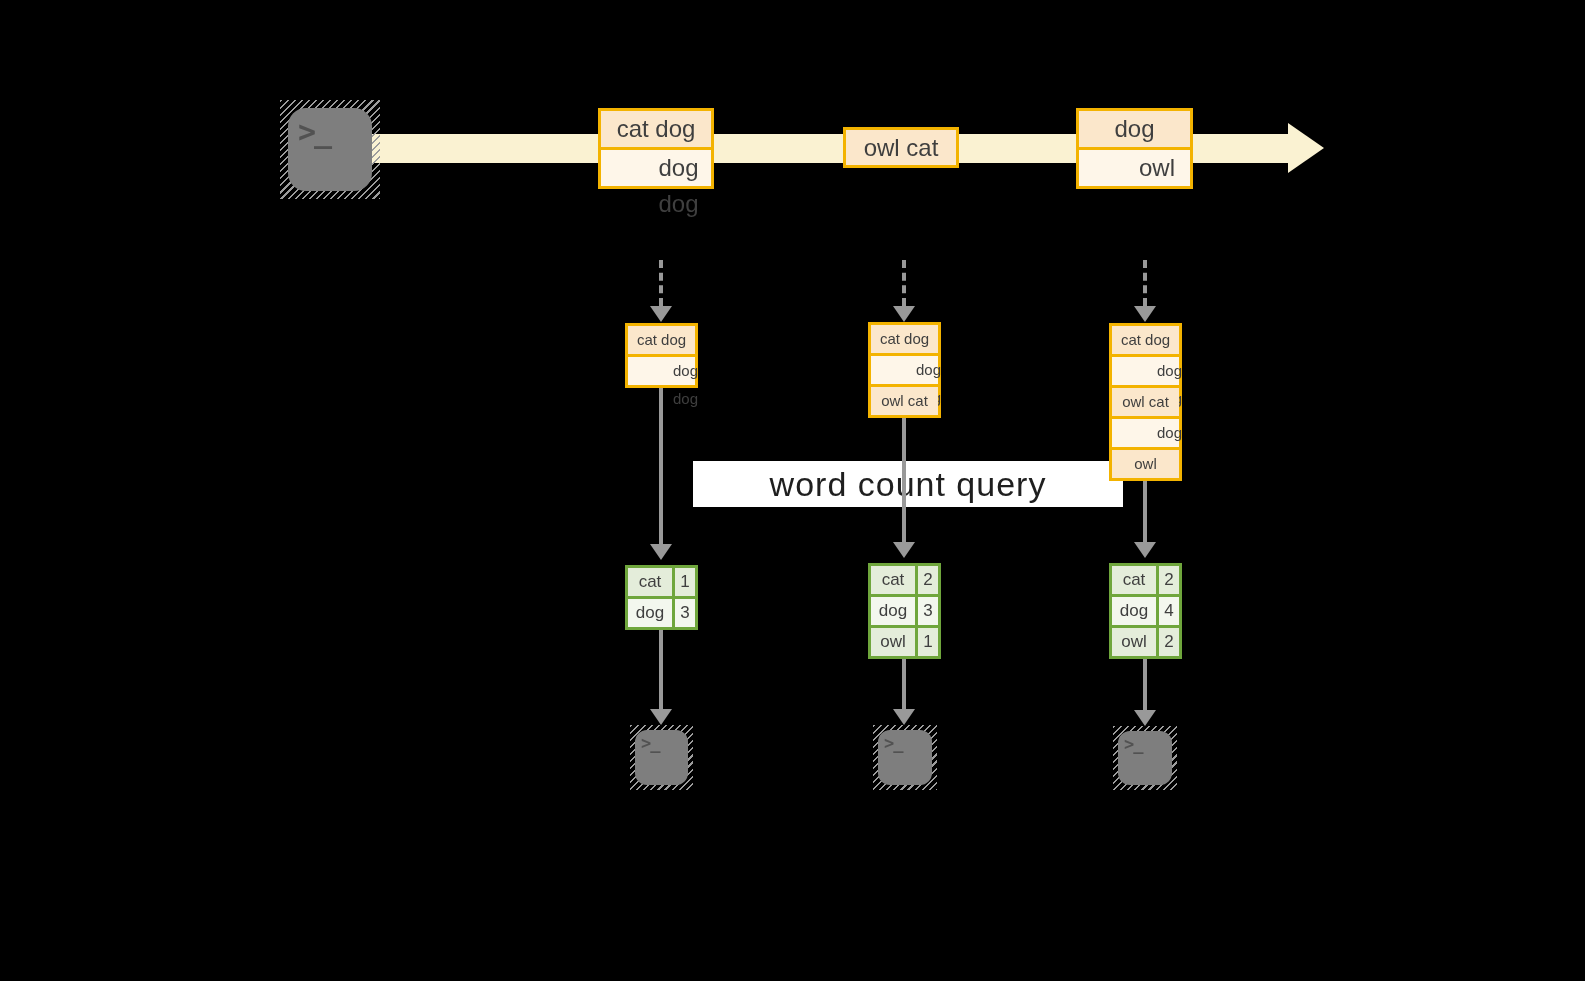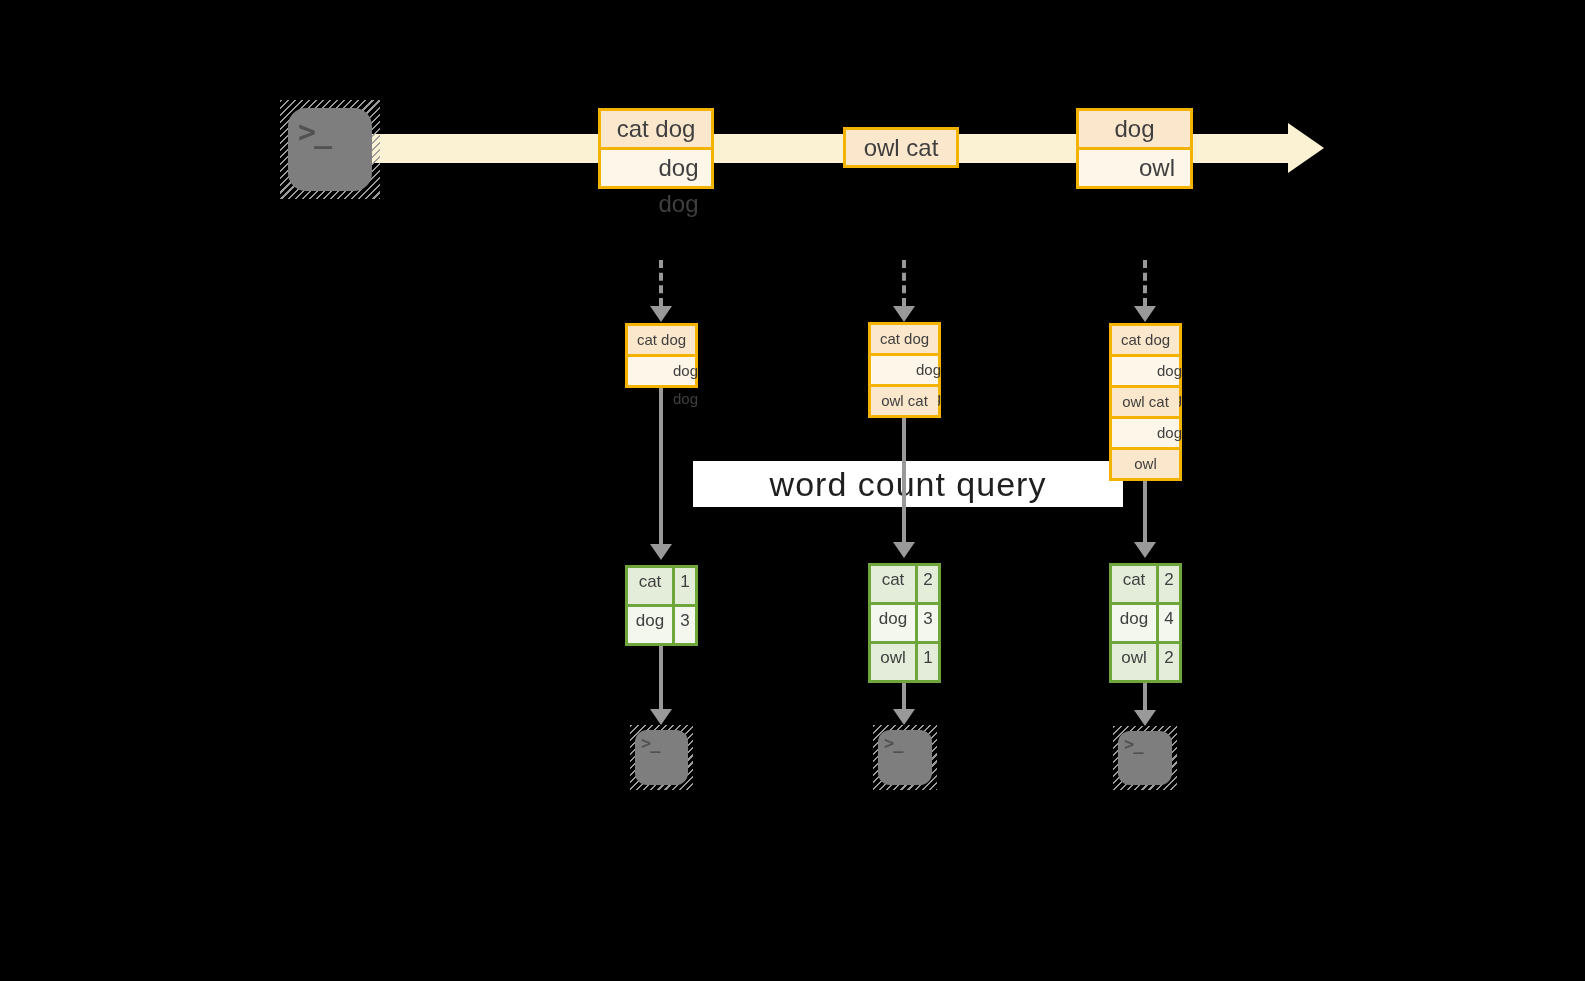--- a/index.html
+++ b/index.html
@@ -26,21 +26,21 @@
   .vhead{width:0;height:0;border-left:11px solid transparent;border-right:11px solid transparent;
          border-top:16px solid var(--connector,#999);z-index:2;}
 
   
   .band{background:#ffffff;z-index:1;display:flex;align-items:center;justify-content:center;}
   .band span{position:relative;z-index:3;font-size:34px;font-weight:300;color:#1f1f1f;letter-spacing:1px;}
 
   
   .ctable{background:var(--table-border,#6FA63C);display:grid;grid-template-columns:44px 20px;
           gap:3px;padding:3px;z-index:4;}
-  .ctable .tcell{height:36px;line-height:28px;text-align:center;font-size:17px;color:#3f3f3f;}
+  .ctable .tcell{height:28px;line-height:28px;text-align:center;font-size:17px;color:#3f3f3f;}
   .ga{background:var(--table-fill-a,#E4EDDA);}
   .gb{background:var(--table-fill-b,#F3F7EE);}
 
   
   .term{z-index:4;background:repeating-linear-gradient(135deg,
         var(--hatch,#9C9C9C) 0px, var(--hatch,#9C9C9C) 1.5px, transparent 1.5px, transparent 5px);}
   .term-inner{position:absolute;background:var(--terminal-fill,#7E7E7E);}
   .term-glyph{position:absolute;color:#525252;font-family:"DejaVu Sans Mono", monospace;font-weight:bold;}
 </style>
 </head>

